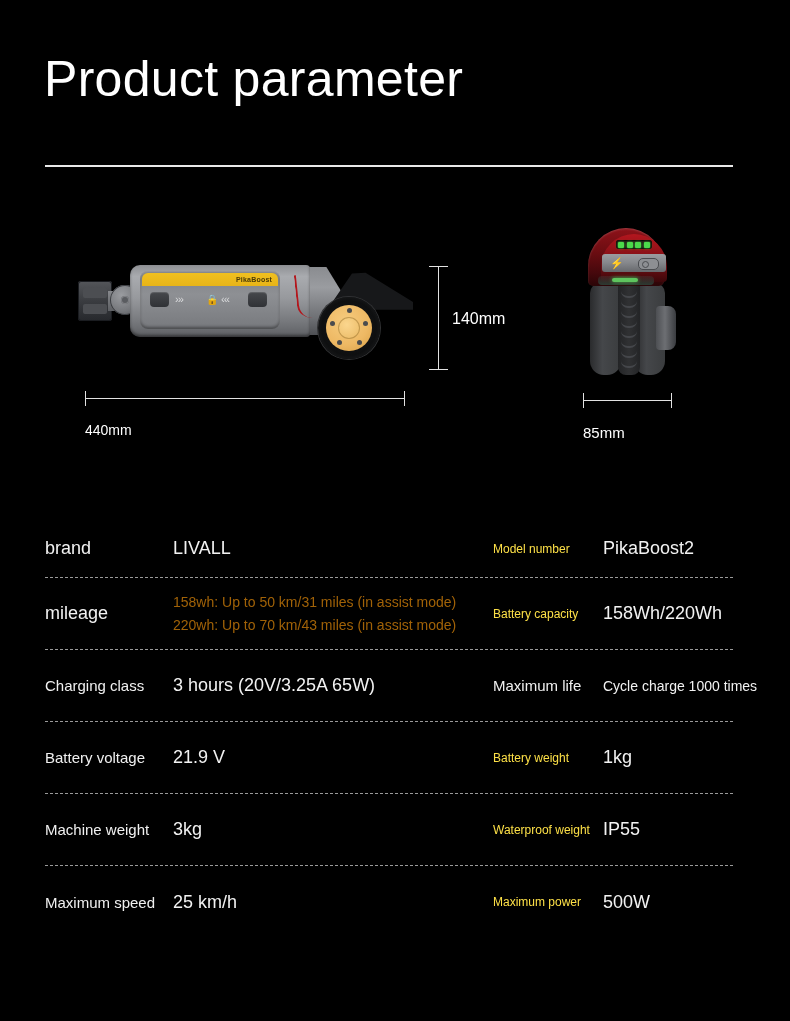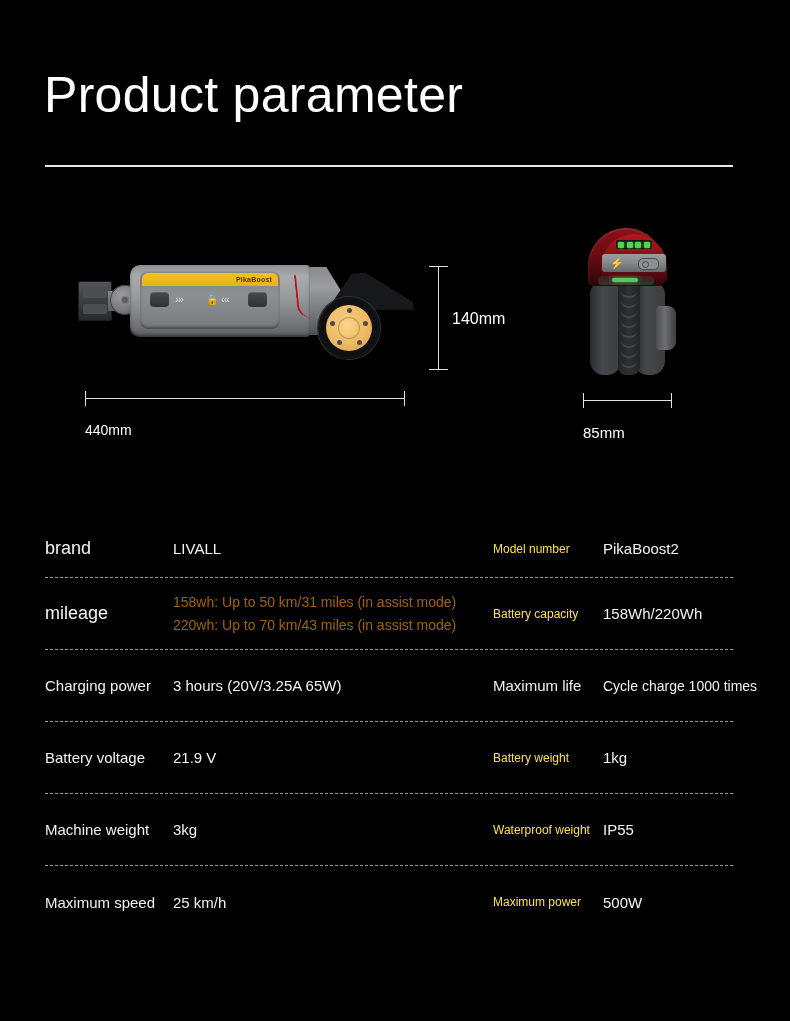--- a/index.html
+++ b/index.html
@@ -13,21 +13,21 @@
     position: relative;
     font-family: "Liberation Sans", sans-serif;
     color: #ffffff;
     overflow: hidden;
   }
 
   
   .page-title {
     position: absolute;
     left: 44px;
-    top: 68px;
+    top: 52px;
     font-size: 50px;
     font-weight: 400;
     letter-spacing: 0.3px;
     color: #ffffff;
     line-height: 1.1;
     white-space: nowrap;
     text-align: center;
   }
   .title-rule {
     position: absolute;
@@ -458,21 +458,21 @@
   }
   .cell.multi { align-items: center; }
   .lbl-a { left: 0px; text-align: right; }
   .val-a { left: 128px; }
   .lbl-b { left: 448px; }
   .val-b { left: 558px; }
 
   .t-lg { font-size: 18px; font-weight: 400; color: #f2f2f2; }
   .t-md { font-size: 15px; font-weight: 400; color: #f0f0f0; }
   .t-sm { font-size: 12px; font-weight: 400; color: #fde047; }
-  .t-val { font-size: 15px; color: #f2f2f2; white-space: nowrap; }
+  .t-val { font-size: 18px; color: #f2f2f2; white-space: nowrap; }
   .t-val-sm { font-size: 14px; color: #f2f2f2; white-space: nowrap; }
 
   .mileage-lines { display: flex; flex-direction: column; gap: 7px; }
   .mileage-lines > div { font-size: 14px; color: #a16207; white-space: nowrap; }
 </style>
 </head>
 <body>
 
 <div class="page-title">Product parameter</div>
 <div class="title-rule"></div>
@@ -591,21 +591,21 @@
     <div class="cell lbl-b">
         <span class="t-sm">Battery capacity</span>
       </div>
     <div class="cell val-b">
         <span class="t-val">158Wh/220Wh</span>
       </div>
   </div>
 
   <div class="spec-row" style="height:72px">
     <div class="cell lbl-a">
-        <span class="t-md">Charging power</span>
+        <span class="t-md">Charging class</span>
       </div>
     <div class="cell val-a">
         <span class="t-val">3 hours (20V/3.25A 65W)</span>
       </div>
     <div class="cell lbl-b">
         <span class="t-md">Maximum life</span>
       </div>
     <div class="cell val-b">
         <span class="t-val-sm">Cycle charge 1000 times</span>
       </div>

